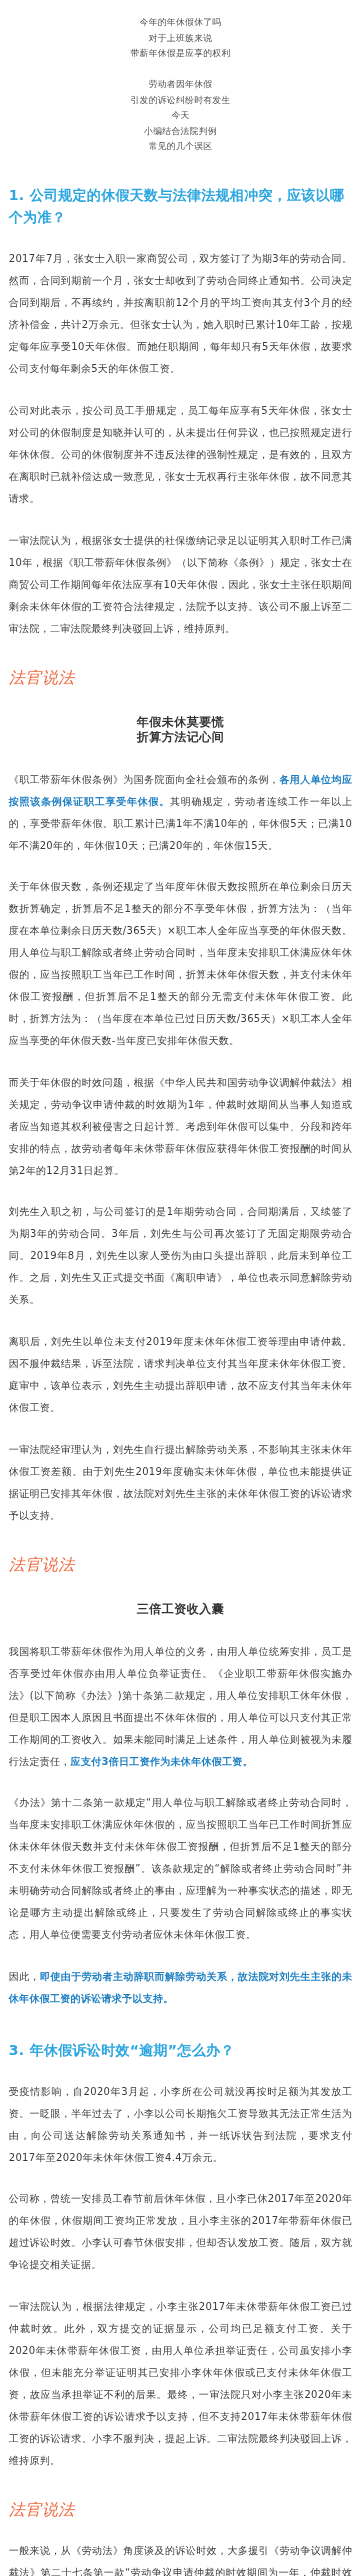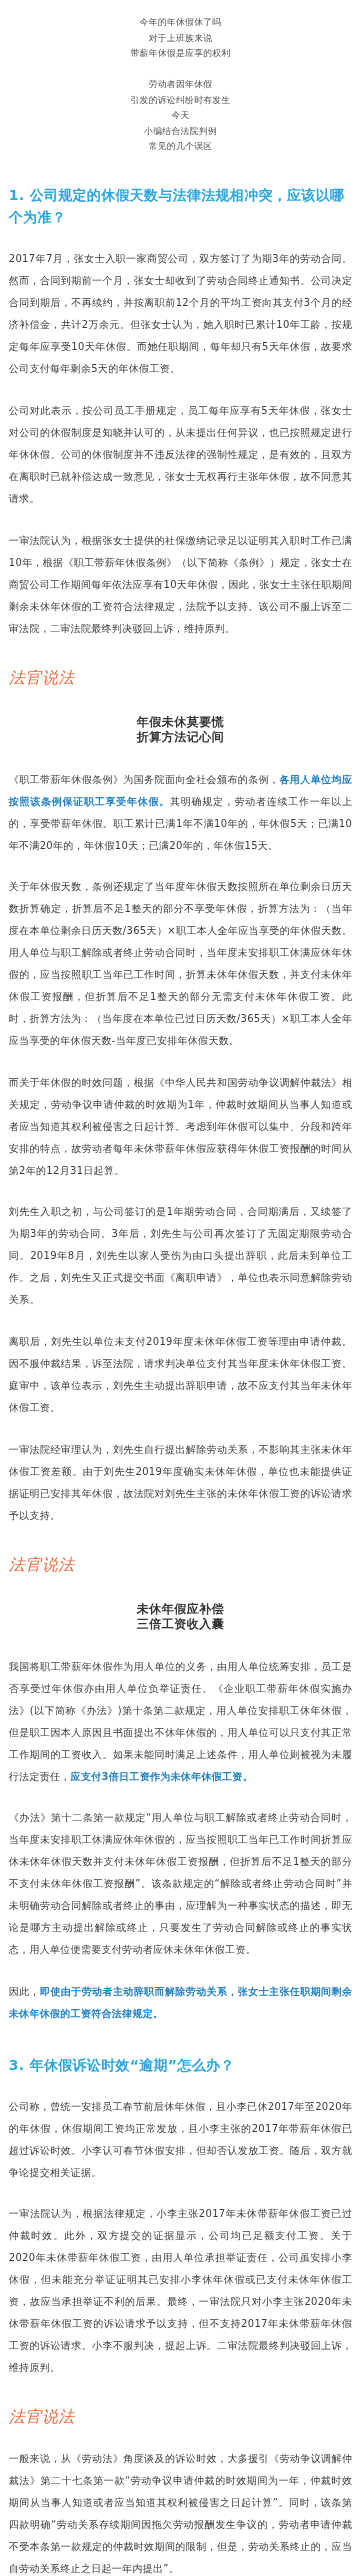--- a/index.html
+++ b/index.html
@@ -41,26 +41,26 @@
       <div class="center-line">折算方法记心间</div>
     </div>
     <p class="p"><span class="seg">《职工带薪年休假条例》为国务院面向全社会颁布的条例，</span><span class="seg-blue">各用人单位均应按照该条例保证职工享受年休假。</span><span class="seg">其明确规定，劳动者连续工作一年以上的，享受带薪年休假。职工累计已满1年不满10年的，年休假5天；已满10年不满20年的，年休假10天；已满20年的，年休假15天。</span></p>
     <p class="p"><span class="seg">关于年休假天数，条例还规定了当年度年休假天数按照所在单位剩余日历天数折算确定，折算后不足1整天的部分不享受年休假，折算方法为：（当年度在本单位剩余日历天数/365天）×职工本人全年应当享受的年休假天数。用人单位与职工解除或者终止劳动合同时，当年度未安排职工休满应休年休假的，应当按照职工当年已工作时间，折算未休年休假天数，并支付未休年休假工资报酬，但折算后不足1整天的部分无需支付未休年休假工资。此时，折算方法为：（当年度在本单位已过日历天数/365天）×职工本人全年应当享受的年休假天数-当年度已安排年休假天数。</span></p>
     <p class="p"><span class="seg">而关于年休假的时效问题，根据《中华人民共和国劳动争议调解仲裁法》相关规定，劳动争议申请仲裁的时效期为1年，仲裁时效期间从当事人知道或者应当知道其权利被侵害之日起计算。考虑到年休假可以集中、分段和跨年安排的特点，故劳动者每年未休带薪年休假应获得年休假工资报酬的时间从第2年的12月31日起算。</span></p>
     <p class="p"><span class="seg">刘先生入职之初，与公司签订的是1年期劳动合同，合同期满后，又续签了为期3年的劳动合同。3年后，刘先生与公司再次签订了无固定期限劳动合同。2019年8月，刘先生以家人受伤为由口头提出辞职，此后未到单位工作。之后，刘先生又正式提交书面《离职申请》，单位也表示同意解除劳动关系。</span></p>
     <p class="p"><span class="seg">离职后，刘先生以单位未支付2019年度未休年休假工资等理由申请仲裁。因不服仲裁结果，诉至法院，请求判决单位支付其当年度未休年休假工资。庭审中，该单位表示，刘先生主动提出辞职申请，故不应支付其当年未休年休假工资。</span></p>
     <p class="p"><span class="seg">一审法院经审理认为，刘先生自行提出解除劳动关系，不影响其主张未休年休假工资差额。由于刘先生2019年度确实未休年休假，单位也未能提供证据证明已安排其年休假，故法院对刘先生主张的未休年休假工资的诉讼请求予以支持。</span></p>
     <div class="tag">法官说法</div>
     <div class="center-wrap">
-      <div class="center-line">未休年假应补偿</div>
       <div class="center-line">三倍工资收入囊</div>
     </div>
     <p class="p"><span class="seg">我国将职工带薪年休假作为用人单位的义务，由用人单位统筹安排，员工是否享受过年休假亦由用人单位负举证责任。《企业职工带薪年休假实施办法》(以下简称《办法》)第十条第二款规定，用人单位安排职工休年休假，但是职工因本人原因且书面提出不休年休假的，用人单位可以只支付其正常工作期间的工资收入。如果未能同时满足上述条件，用人单位则被视为未履行法定责任，</span><span class="seg-blue">应支付3倍日工资作为未休年休假工资。</span></p>
     <p class="p"><span class="seg">《办法》第十二条第一款规定“用人单位与职工解除或者终止劳动合同时，当年度未安排职工休满应休年休假的，应当按照职工当年已工作时间折算应休未休年休假天数并支付未休年休假工资报酬，但折算后不足1整天的部分不支付未休年休假工资报酬”。该条款规定的“解除或者终止劳动合同时”并未明确劳动合同解除或者终止的事由，应理解为一种事实状态的描述，即无论是哪方主动提出解除或终止，只要发生了劳动合同解除或终止的事实状态，用人单位便需要支付劳动者应休未休年休假工资。</span></p>
-    <p class="p"><span class="seg">因此，</span><span class="seg-blue">即使由于劳动者主动辞职而解除劳动关系，张女士主张任职期间剩余未休年休假的工资符合法律规定。</span></p>
+    <p class="p"><span class="seg">因此，</span><span class="seg-blue">即使由于劳动者主动辞职而解除劳动关系，故法院对刘先生主张的未休年休假工资的诉讼请求予以支持。</span></p>
     <h2 class="h-blue">3. 年休假诉讼时效“逾期”怎么办？</h2>
+    <p class="p"><span class="seg">受疫情影响，自2020年3月起，小李所在公司就没再按时足额为其发放工资。一眨眼，半年过去了，小李以公司长期拖欠工资导致其无法正常生活为由，向公司送达解除劳动关系通知书，并一纸诉状告到法院，要求支付2017年至2020年未休年休假工资4.4万余元。</span></p>
     <p class="p"><span class="seg">公司称，曾统一安排员工春节前后休年休假，且小李已休2017年至2020年的年休假，休假期间工资均正常发放，且小李主张的2017年带薪年休假已超过诉讼时效。小李认可春节休假安排，但却否认发放工资。随后，双方就争论提交相关证据。</span></p>
     <p class="p"><span class="seg">一审法院认为，根据法律规定，小李主张2017年未休带薪年休假工资已过仲裁时效。此外，双方提交的证据显示，公司均已足额支付工资。关于2020年未休带薪年休假工资，由用人单位承担举证责任，公司虽安排小李休假，但未能充分举证证明其已安排小李休年休假或已支付未休年休假工资，故应当承担举证不利的后果。最终，一审法院只对小李主张2020年未休带薪年休假工资的诉讼请求予以支持，但不支持2017年未休带薪年休假工资的诉讼请求。小李不服判决，提起上诉。二审法院最终判决驳回上诉，维持原判。</span></p>
     <div class="tag">法官说法</div>
     <p class="p"><span class="seg">一般来说，从《劳动法》角度谈及的诉讼时效，大多援引《劳动争议调解仲裁法》第二十七条第一款“劳动争议申请仲裁的时效期间为一年，仲裁时效期间从当事人知道或者应当知道其权利被侵害之日起计算”。同时，该条第四款明确“劳动关系存续期间因拖欠劳动报酬发生争议的，劳动者申请仲裁不受本条第一款规定的仲裁时效期间的限制，但是，劳动关系终止的，应当自劳动关系终止之日起一年内提出”。</span></p>
     <p class="p"></p>
   </main>
 
 
 </body></html>

